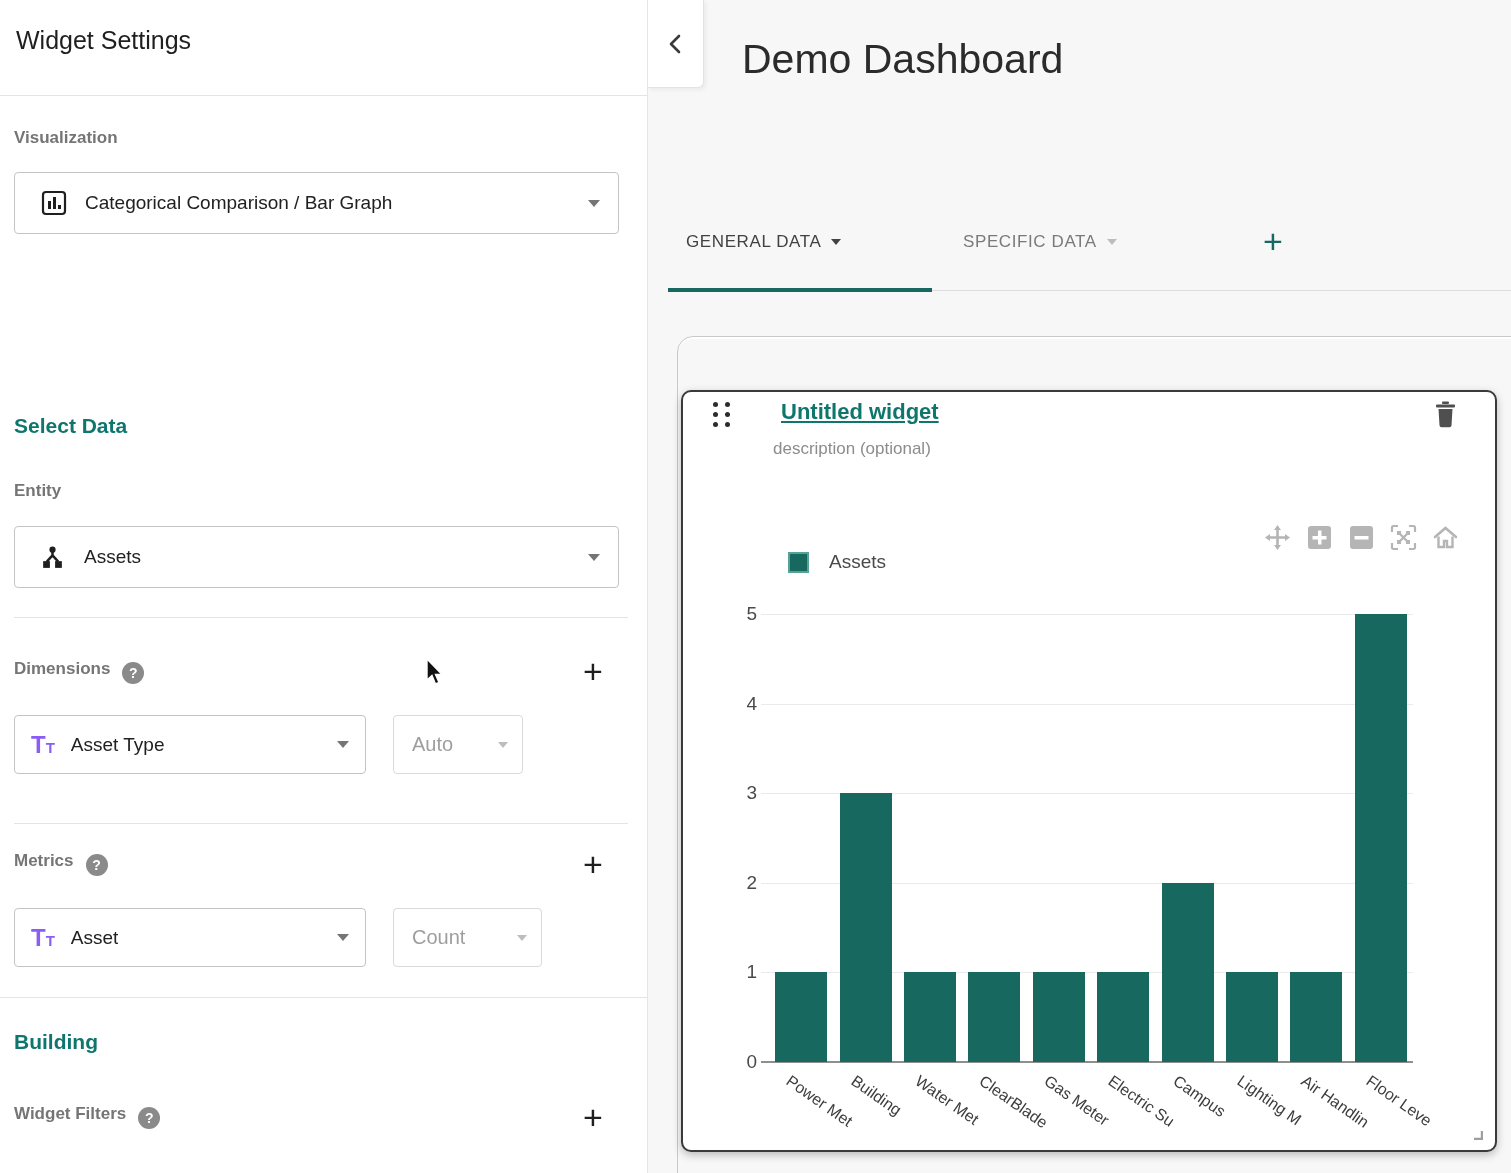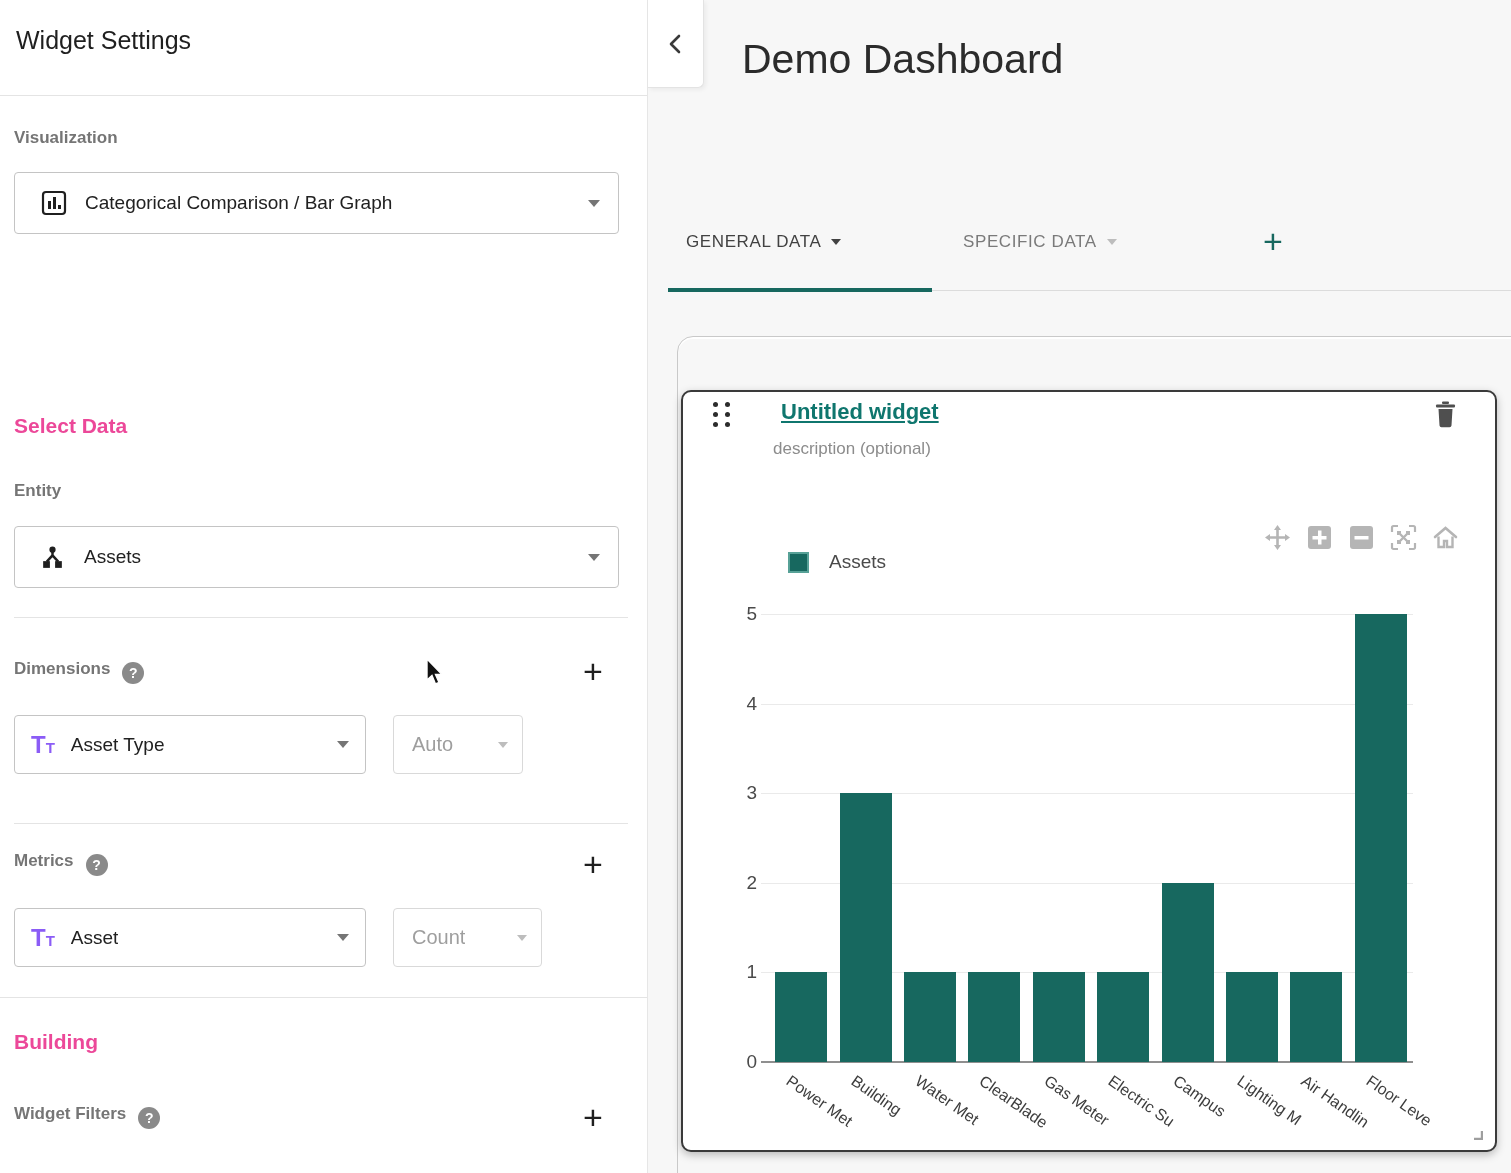--- a/index.html
+++ b/index.html
@@ -13,21 +13,21 @@
   
   .left-panel {
     position:absolute; left:0; top:0; width:648px; height:1173px;
     background:#fff; border-right:1px solid #e6e6e6;
   }
   .lp-title { position:absolute; left:16px; top:26px; font-size:25px; font-weight:500; color:#1f1f1f; }
   .hr { position:absolute; height:1px; background:#e4e4e4; }
   .hr-full { left:0; right:0; }
   .hr-inset { left:14px; width:614px; }
   .field-label { position:absolute; font-size:17px; font-weight:700; color:#757575; }
-  .section-heading { position:absolute; font-size:21px; font-weight:700; color:#ec4899; }
+  .section-heading { position:absolute; font-size:21px; font-weight:700; color:#0f766e; }
   .select {
     position:absolute; background:#fff; border:1px solid #c4c4c4; border-radius:4px;
     display:flex; align-items:center; cursor:pointer;
   }
   .select .sel-text { font-size:19px; color:#212121; white-space:nowrap; overflow:hidden; }
   .select.disabled { border-color:#d9d9d9; }
   .select.disabled .sel-text { color:#9e9e9e; font-size:20px; }
   .caret { width:0; height:0; border-left:6px solid transparent; border-right:6px solid transparent;
     border-top:7px solid #757575; margin-left:auto; }
   .caret.sm { border-left-width:5px; border-right-width:5px; border-top-width:6px; }

